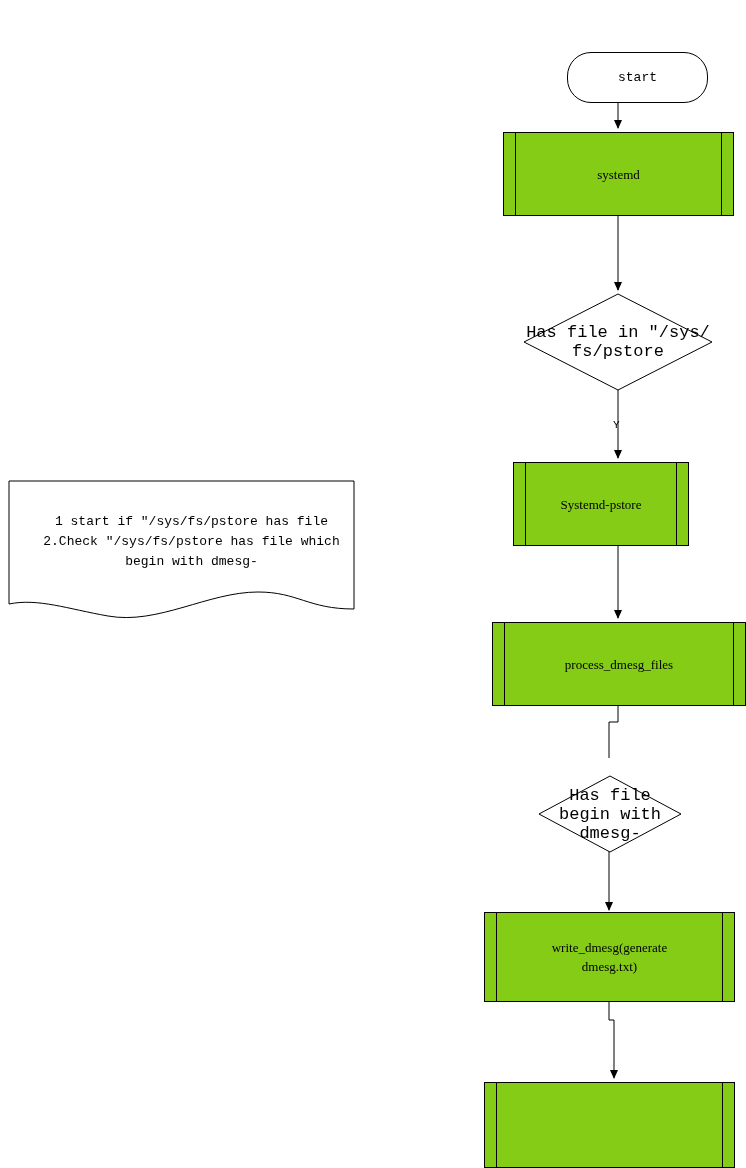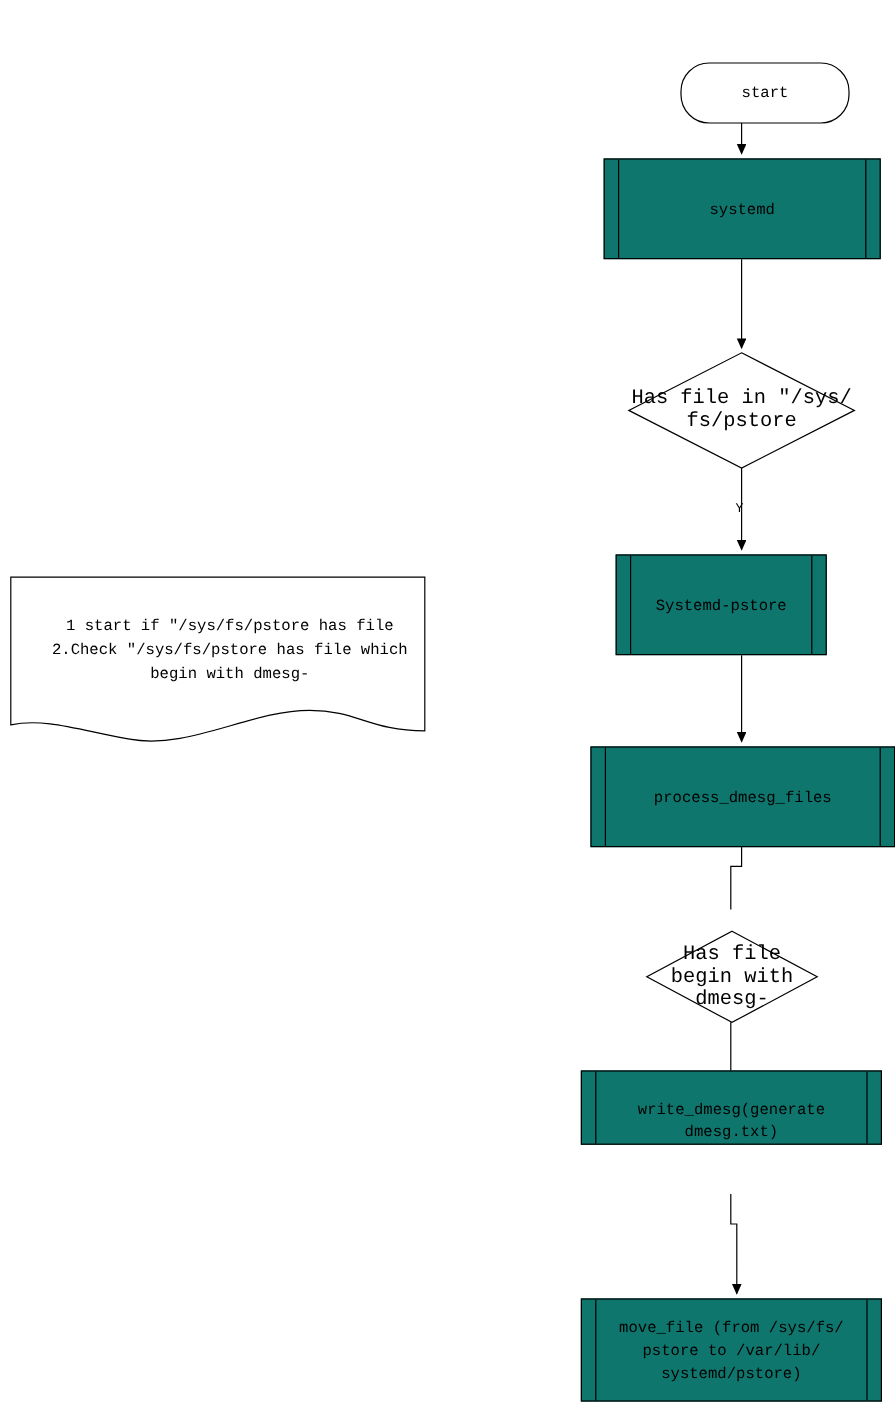--- a/index.html
+++ b/index.html
@@ -35,21 +35,22 @@
     color: #000;
     white-space: pre-line;
   }
   .terminator {
     border: 1px solid #000;
     border-radius: 24px;
     background: #fff;
   }
   .process {
     border: 1px solid #000;
-    background: #0f766e;
+    background: #84cc16;
+    font-family: Liberation Serif, serif;
   }
   .process .inner-line-left,
   .process .inner-line-right {
     position: absolute;
     top: 0;
     bottom: 0;
     width: 0;
     border-left: 1px solid #000;
   }
   .process .inner-line-left { left: 11px; }
@@ -164,33 +165,30 @@
 
 <div class="diamond-wrap" style="left:539px; top:776px; width:142px; height:76px;text-decoration:underline;">
   <svg width="142" height="76" viewBox="0 0 142 76" xmlns="http://www.w3.org/2000/svg">
     <polygon points="71,0 142,38 71,76 0,38" fill="#fff" stroke="#000" stroke-width="1"></polygon>
   </svg>
   <div class="diamond-label">Has file
 begin with
 dmesg-</div>
 </div>
 
-<div class="node process" style="left:484px; top:892px; width:251px; height:62px;align-items:flex-end;">
+<div class="node process" style="left:484px; top:912px; width:251px; height:90px;">
   <span class="inner-line-left"></span>
   <span class="inner-line-right"></span>
   <span>write_dmesg(generate
 dmesg.txt)</span>
 </div>
 
 <div class="node process" style="left:484px; top:1082px; width:251px; height:86px;">
   <span class="inner-line-left"></span>
   <span class="inner-line-right"></span>
-  <span>move_file (from /sys/fs/
-pstore to /var/lib/
-systemd/pstore)</span>
 </div>
 
 <div class="note-wrap" style="left:8px; top:480px; width:347px; height:140px;padding-left:20px;">
   <svg width="347" height="140" viewBox="0 0 347 140" xmlns="http://www.w3.org/2000/svg">
     <path d="M1,1 L346,1 L346,129 C300,129 290,112 250,112 C200,112 150,145 100,136 C60,129 30,118 1,124 Z" fill="#fff" stroke="#000" stroke-width="1"></path>
   </svg>
   <div class="note-text">1 start if ″/sys/fs/pstore has file
 2.Check ″/sys/fs/pstore has file which
 begin with dmesg-</div>
 </div>

